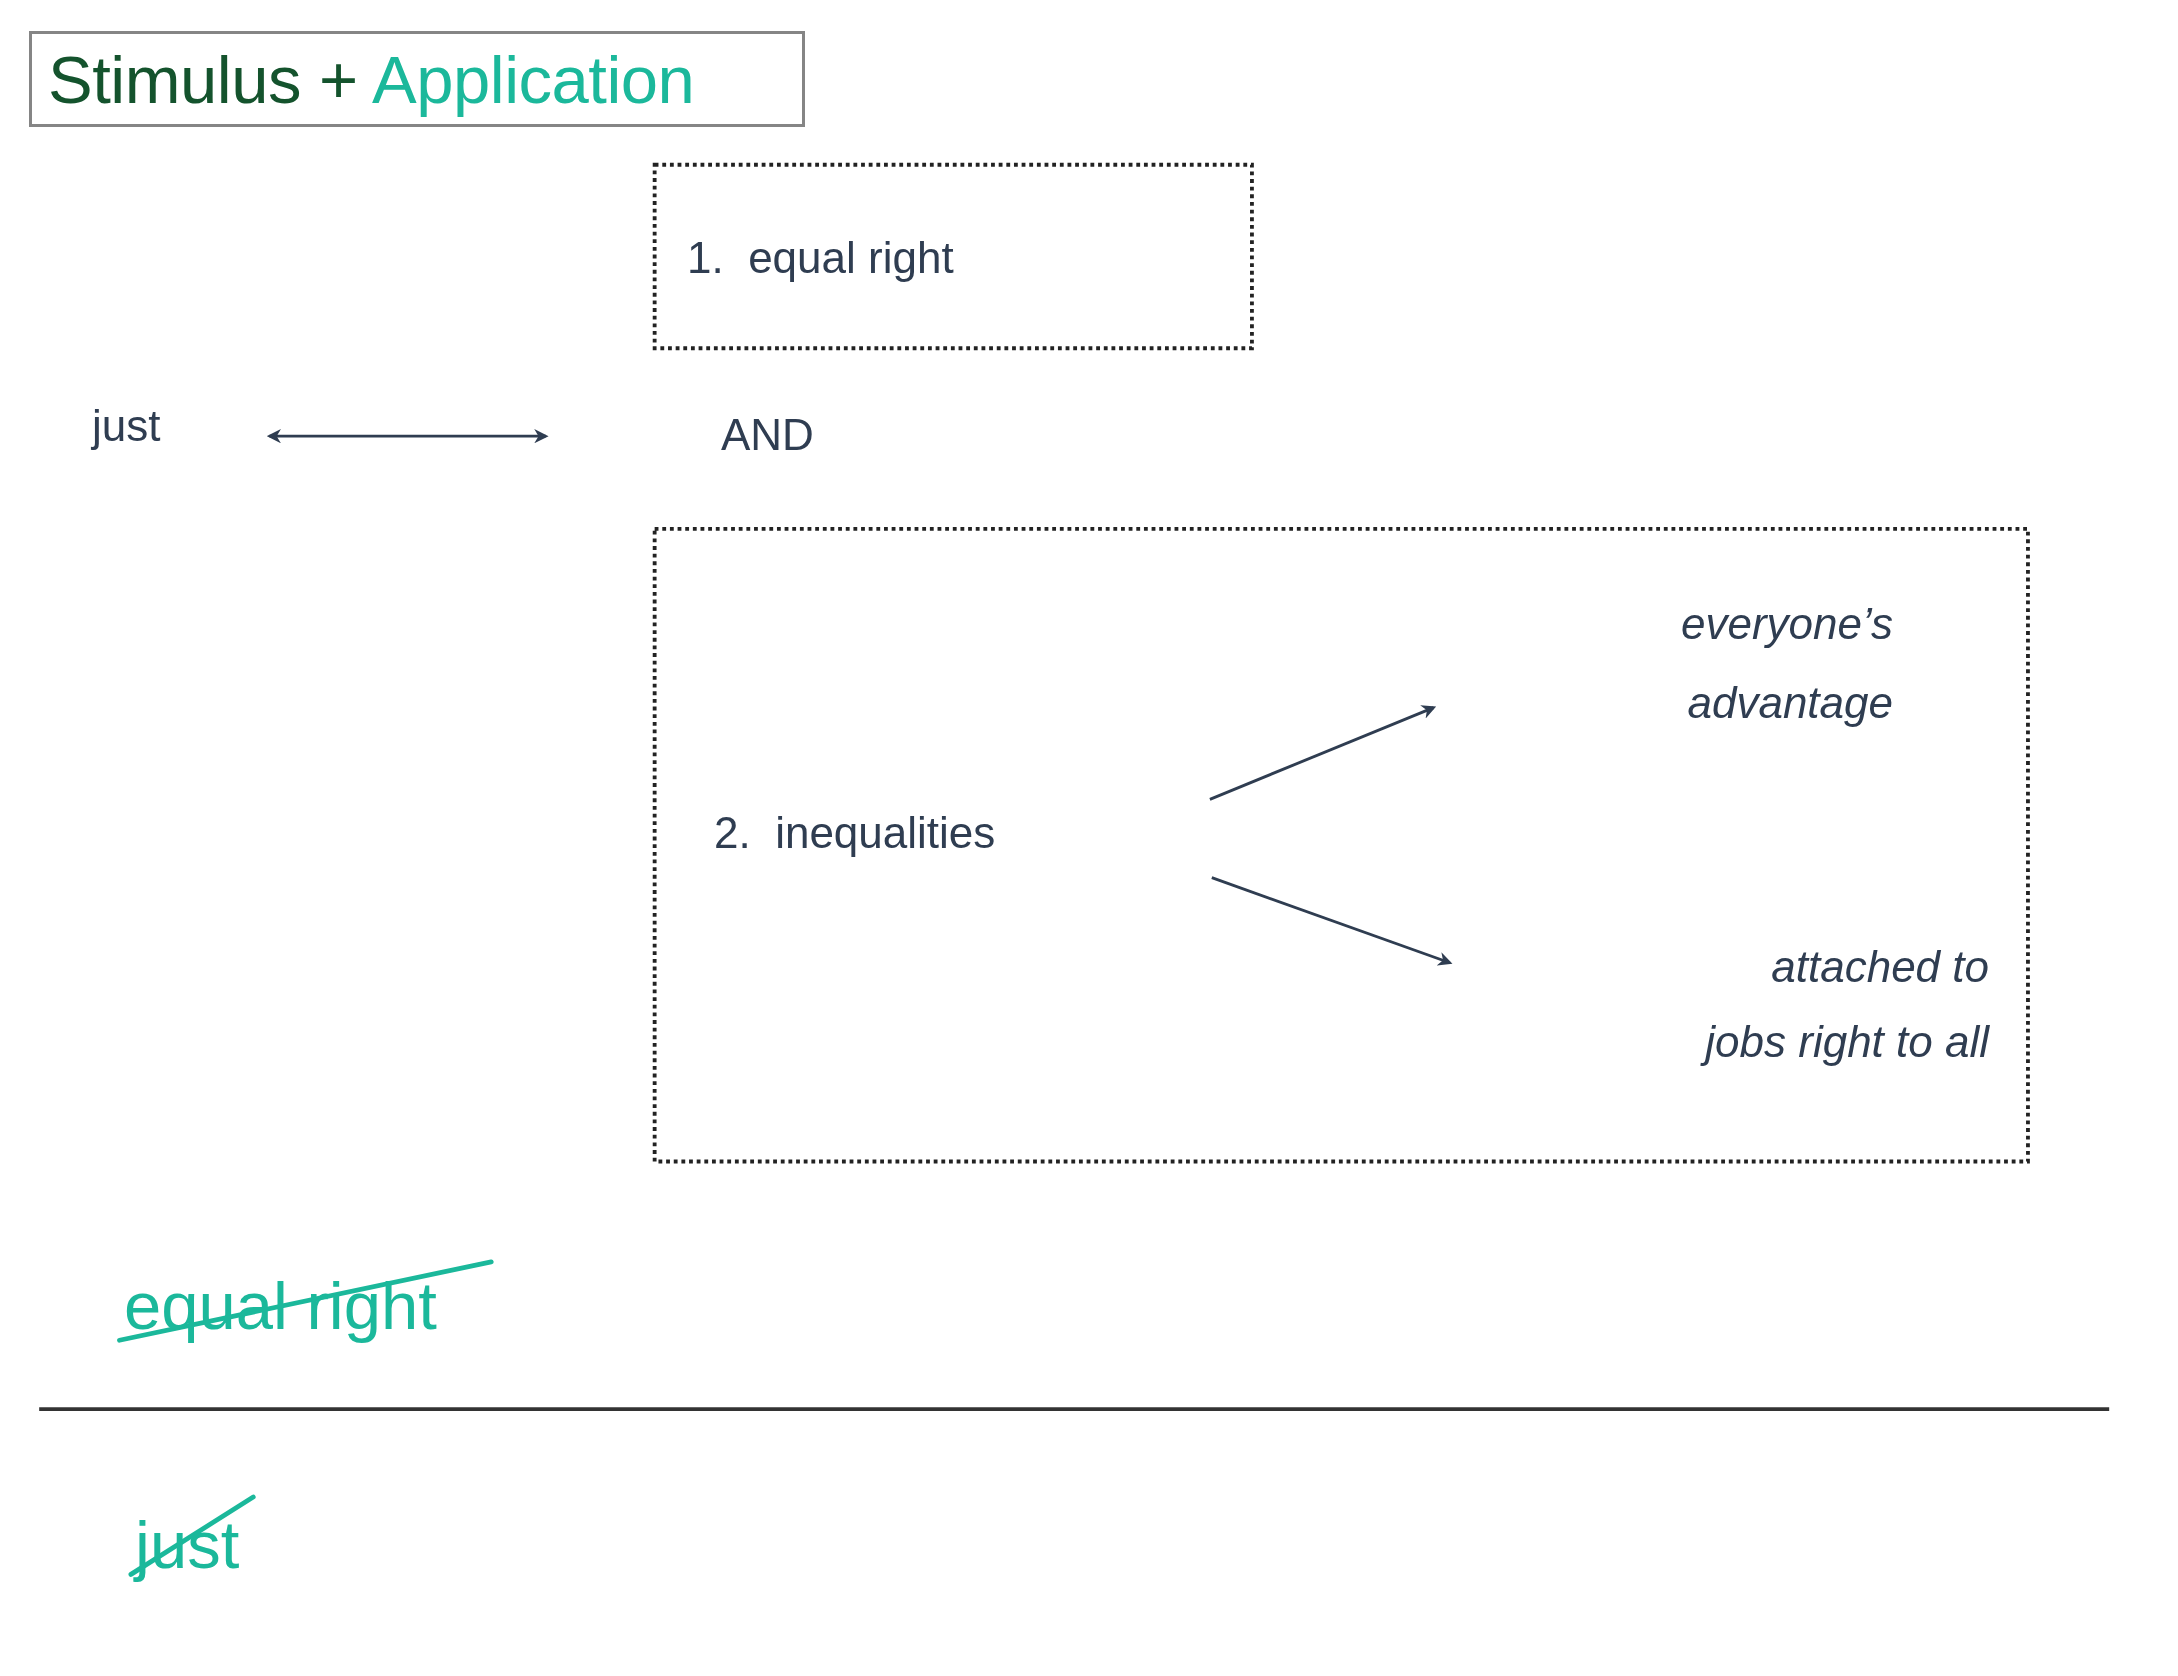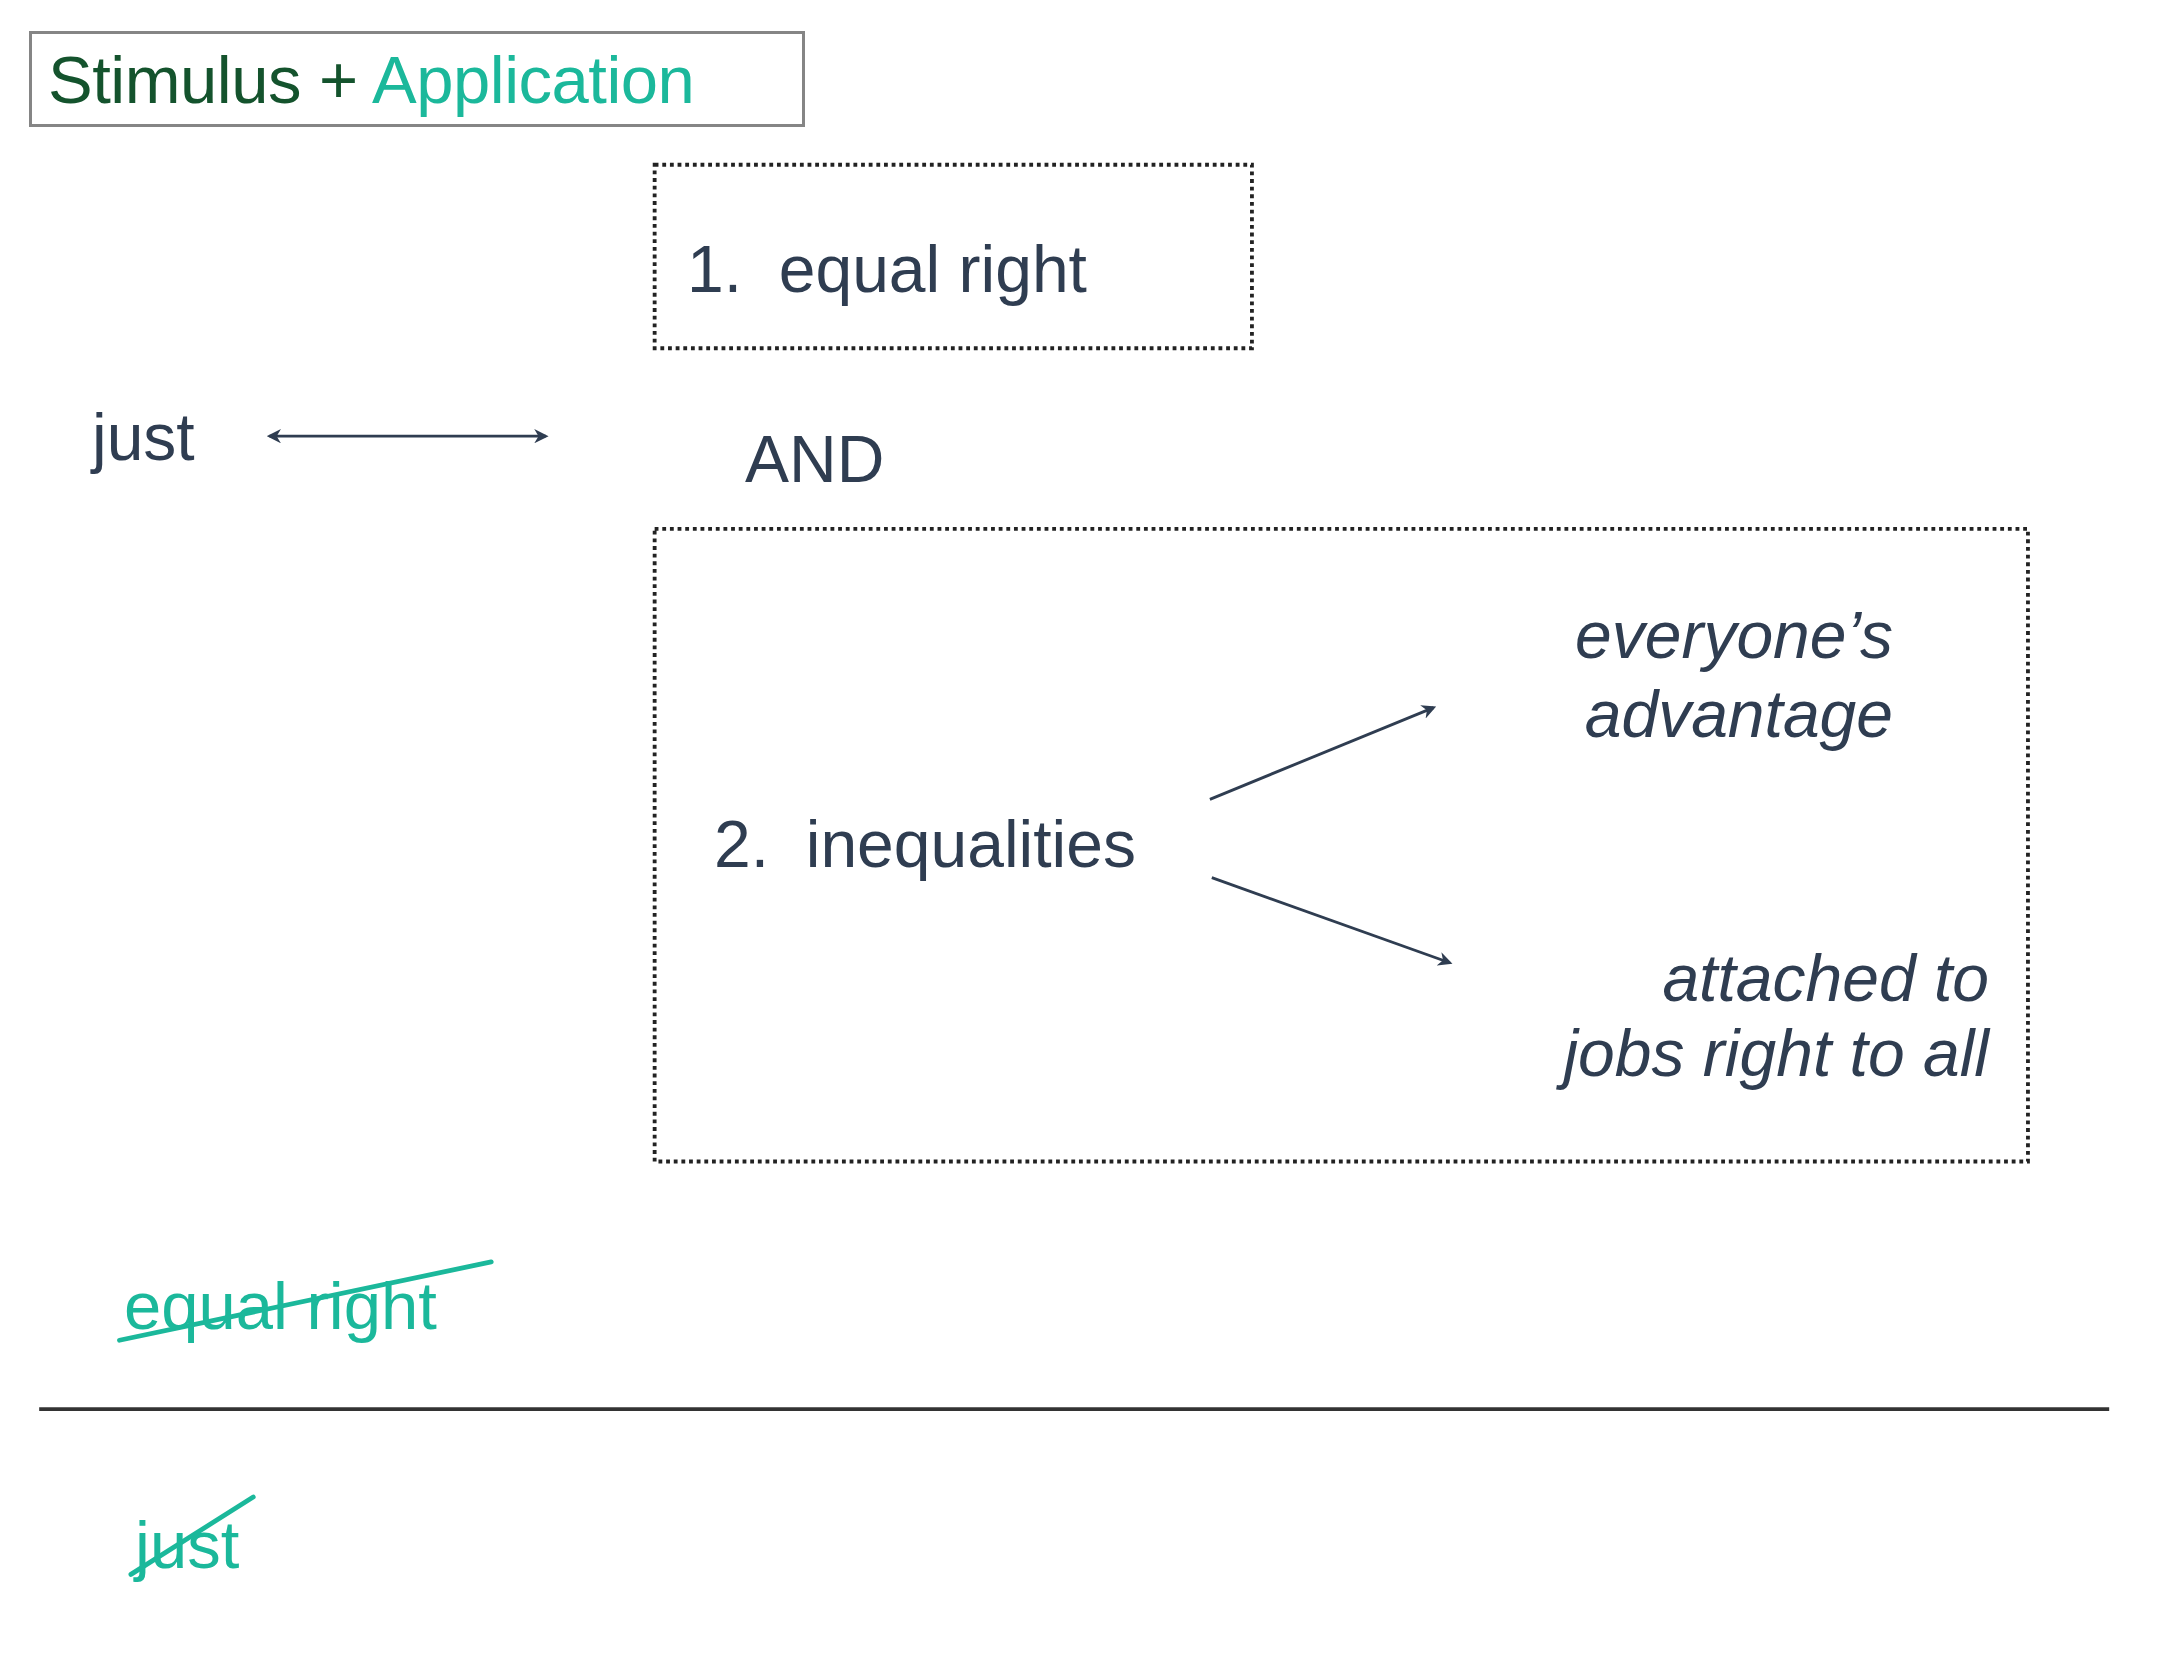--- a/index.html
+++ b/index.html
@@ -28,21 +28,21 @@
   }
   #title-text {
     position: absolute;
     left: 48px; top: 46px;
     font-size: 67px;
     letter-spacing: -0.5px;
   }
   .title-gray { color: #14532d; }
   .title-teal { color: #1bb89b; }
 
-  .dark { color: #2f3d51; font-size: 66px; }
+  .dark { color: #2f3d51; font-size: 44px; }
   .teal { color: #1bb89b; font-size: 67px; }
 
   #svg-layer {
     position: absolute;
     left: 0; top: 0;
     width: 2178px; height: 1677px;
     pointer-events: none;
   }
   #svg-layer * { pointer-events: auto; }
 
@@ -79,21 +79,21 @@
   <div id="title-box"></div>
   <div id="title-text" class="abs">
     <span class="title-gray">Stimulus +</span>
     <span class="title-teal">Application</span>
   </div>
 
   <div class="abs dark" style="left:92px; top:404px;">just</div>
 
   <div class="abs dark" style="left:687px; top:236px; white-space:pre;">1.  equal right</div>
 
-  <div class="abs dark" style="left:721px; top:426px;margin-left:24px;">AND</div>
+  <div class="abs dark" style="left:721px; top:413px;">AND</div>
 
   <div class="abs dark" style="left:714px; top:811px; white-space:pre;">2.  inequalities</div>
 
   <div class="abs dark center-text" style="left:1415px; width:478px; top:602px;">
     <div style="height:79px;">everyone’s</div>
     <div>advantage</div>
   </div>
 
   <div class="abs dark center-text" style="left:1415px; width:574px; top:945px;">
     <div style="height:75px;">attached to</div>

